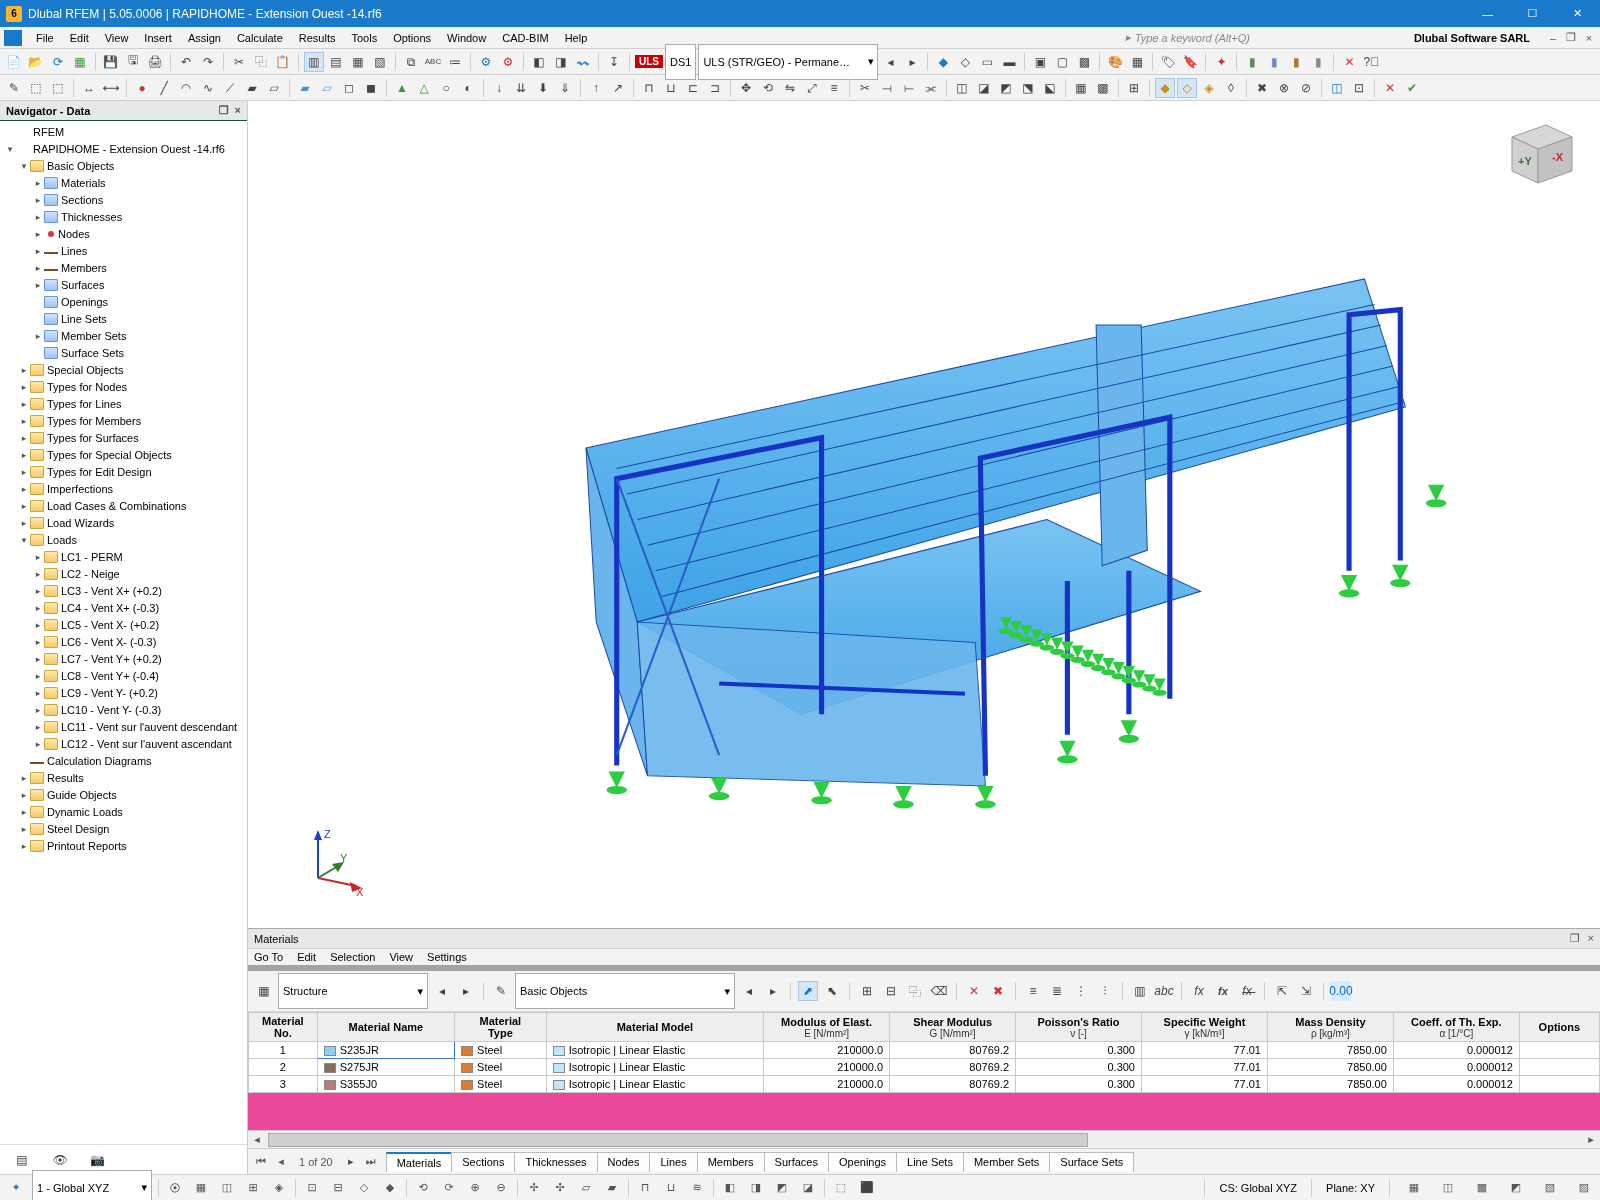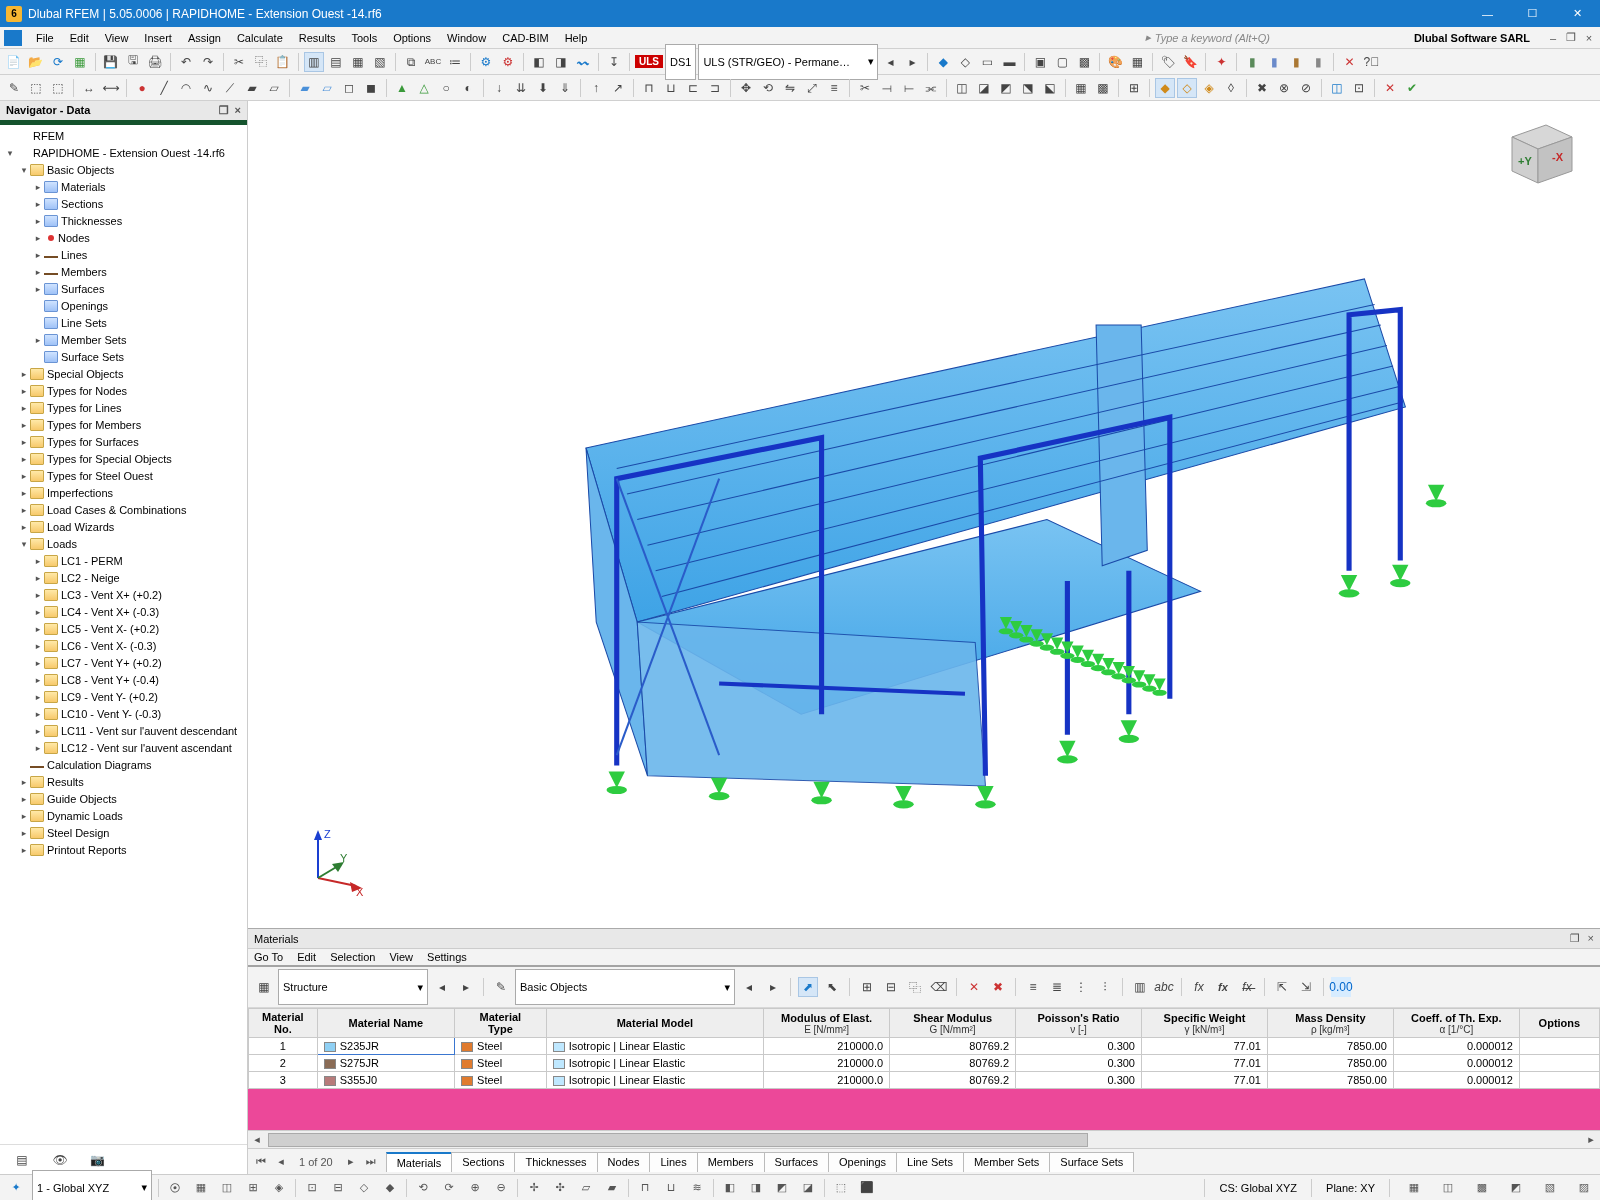--- a/index.html
+++ b/index.html
@@ -6,50 +6,50 @@
 html, body { width: 1600px; height: 1200px; overflow: hidden; background: #fff; }
 .titlebar { height: 27px; background: #1979ca; color: #fff; display: flex; align-items: center; padding: 0 0 0 6px; }
 .titlebar .icon { width: 16px; height: 16px; background: #f7b733; border-radius: 2px; margin-right: 6px; display:flex;align-items:center;justify-content:center;font-size:10px;color:#000;font-weight:bold;}
 .titlebar .title { flex: 0 0 auto; font-size: 12px; }
 .titlebar .spacer { flex: 1; }
 .titlebar .winbtn { width: 45px; height: 27px; display: flex; align-items: center; justify-content: center; color: #fff; }
 .menubar { height: 22px; background: #f3f3f3; border-bottom: 1px solid #d0d0d0; display: flex; align-items: center; padding-left: 4px; gap: 2px; }
 .menubar .appicon{width:18px;height:16px;background:#1979ca;margin-right:4px;}
 .menubar .mitem { padding: 2px 8px; color: #000; cursor:default;}
 .menubar .search { flex:0 0 auto; margin-left:auto; display:flex; align-items:center; gap:4px; color:#888; font-style:italic;}
-.menubar .brand { margin-right:6px; color:#000; font-weight:bold; }
+.menubar .brand { margin-left: 20px; margin-right:6px; color:#000; font-weight:bold; }
 .menubar .tail{display:flex;gap:4px;margin-left:8px;margin-right:4px;}
 .menubar .tail span{width:14px;height:14px;display:inline-flex;align-items:center;justify-content:center;color:#555;}
 .toolbar { height: 26px; background: #f3f3f3; border-bottom: 1px solid #d0d0d0; display: flex; align-items: center; padding: 0 4px; gap: 2px; }
 .tb-btn { width: 20px; height: 20px; display: inline-flex; align-items:center; justify-content:center; border:1px solid transparent; font-size:12px; color:#444;}
 .tb-btn.active{border:1px solid #a9c6e4;background:#d5e6f7;}
 .tb-sep { width: 1px; height: 18px; background: #ccc; margin: 0 3px; }
 .tb-uls { background:#c00;color:#fff;padding:1px 4px;font-weight:bold;font-size:10px;}
 .tb-combo { border:1px solid #aaa; background:#fff; padding:1px 4px; display:inline-flex;align-items:center;gap:4px; height:36px;}
 .tb-combo.wide{min-width:180px;}
 .layout { display: flex; height: calc(1200px - 27px - 22px - 26px - 26px - 26px); }
 .navigator { width: 248px; border-right: 1px solid #ccc; background:#fff; display:flex; flex-direction:column;}
-.nav-header { background:#e8e8e8; border-bottom:5px solid #14532d; padding:3px 6px; display:flex; align-items:flex-start; font-weight:bold; font-size:12px;}
+.nav-header { background:#e8e8e8; border-bottom:1px solid #14532d; padding:3px 6px; display:flex; align-items:flex-end; font-weight:bold; font-size:12px;}
 .nav-header .ctrls{margin-left:auto;display:flex;gap:6px;color:#555;}
 .tree { flex:1; overflow:auto; padding:2px 0; }
 .tree-row { display:flex; align-items:center; height:17px; padding-left:4px; white-space:nowrap; cursor:default;}
 .tw{display:inline-block;width:12px;text-align:center;color:#555;font-size:9px;}
 .ficon{width:14px;height:12px;display:inline-block;margin-right:3px;}
 .folder{background:linear-gradient(#ffe9a8,#f7c96b);border:1px solid #c8a646;border-radius:1px;}
 .folder-blue{background:linear-gradient(#cfe3ff,#9fc2f7);border:1px solid #6a94d4;border-radius:1px;}
 .node-red{background:#d33;border-radius:50%;width:6px;height:6px;margin:3px 4px;}
 .line-ic{width:14px;height:2px;background:#754c24;margin-top:5px;}
 .centre { flex:1; display:flex; flex-direction:column; background:#fff; position:relative;}
 .viewport { flex:1; background:#fff; position:relative; overflow:hidden;}
 .axes { position:absolute; left:50px; bottom:30px; }
 .cube { position:absolute; right:20px; top:14px; width:80px; height:76px;}
 .bottom-panel { height: 220px; border-top:1px solid #aaa; display:flex; flex-direction:column; background:#f7f7f7;}
 .bp-title{background:#e8e8e8;border-bottom:1px solid #ccc;padding:3px 6px;display:flex;align-items:center;font-size:12px;}
 .bp-title .ctrls{margin-left:auto;display:flex;gap:8px;color:#555;}
-.bp-menu{background:#f3f3f3;border-bottom:2px solid #a3a3a3;padding:2px 6px;display:flex;gap:14px;}
+.bp-menu{background:#f3f3f3;border-bottom:6px solid #a3a3a3;padding:2px 6px;display:flex;gap:14px;}
 .bp-tools{background:#f3f3f3;border-bottom:1px solid #d8d8d8;padding:2px 6px;display:flex;align-items:center;gap:4px;}
 .bp-grid{flex:1;overflow:auto;background:#ec4899;}
 table.grid{border-collapse:collapse;width:100%;}
 table.grid th, table.grid td{border:1px solid #c9c9c9;padding:2px 6px;font-size:11px;white-space:nowrap;}
 table.grid th{background:#eee;position:relative;}
 table.grid th .sub{display:block;font-weight:normal;font-size:10px;color:#333;}
 table.grid td{text-align:right;background:#fff;}
 table.grid td.l{text-align:left;}
 table.grid td.c{text-align:center;}
 .swatch{display:inline-block;width:12px;height:10px;border:1px solid #888;margin-right:4px;vertical-align:middle;}
@@ -349,21 +349,21 @@
           <span>Types for Surfaces</span>
         </div>
         <div class="tree-row" style="padding-left: 18px;">
           <span class="tw">▸</span>
           <span class="ficon folder"></span>
           <span>Types for Special Objects</span>
         </div>
         <div class="tree-row" style="padding-left: 18px;">
           <span class="tw">▸</span>
           <span class="ficon folder"></span>
-          <span>Types for Steel Ouest</span>
+          <span>Types for Edit Design</span>
         </div>
         <div class="tree-row" style="padding-left: 18px;">
           <span class="tw">▸</span>
           <span class="ficon folder"></span>
           <span>Imperfections</span>
         </div>
         <div class="tree-row" style="padding-left: 18px;">
           <span class="tw">▸</span>
           <span class="ficon folder"></span>
           <span>Load Cases &amp; Combinations</span>

